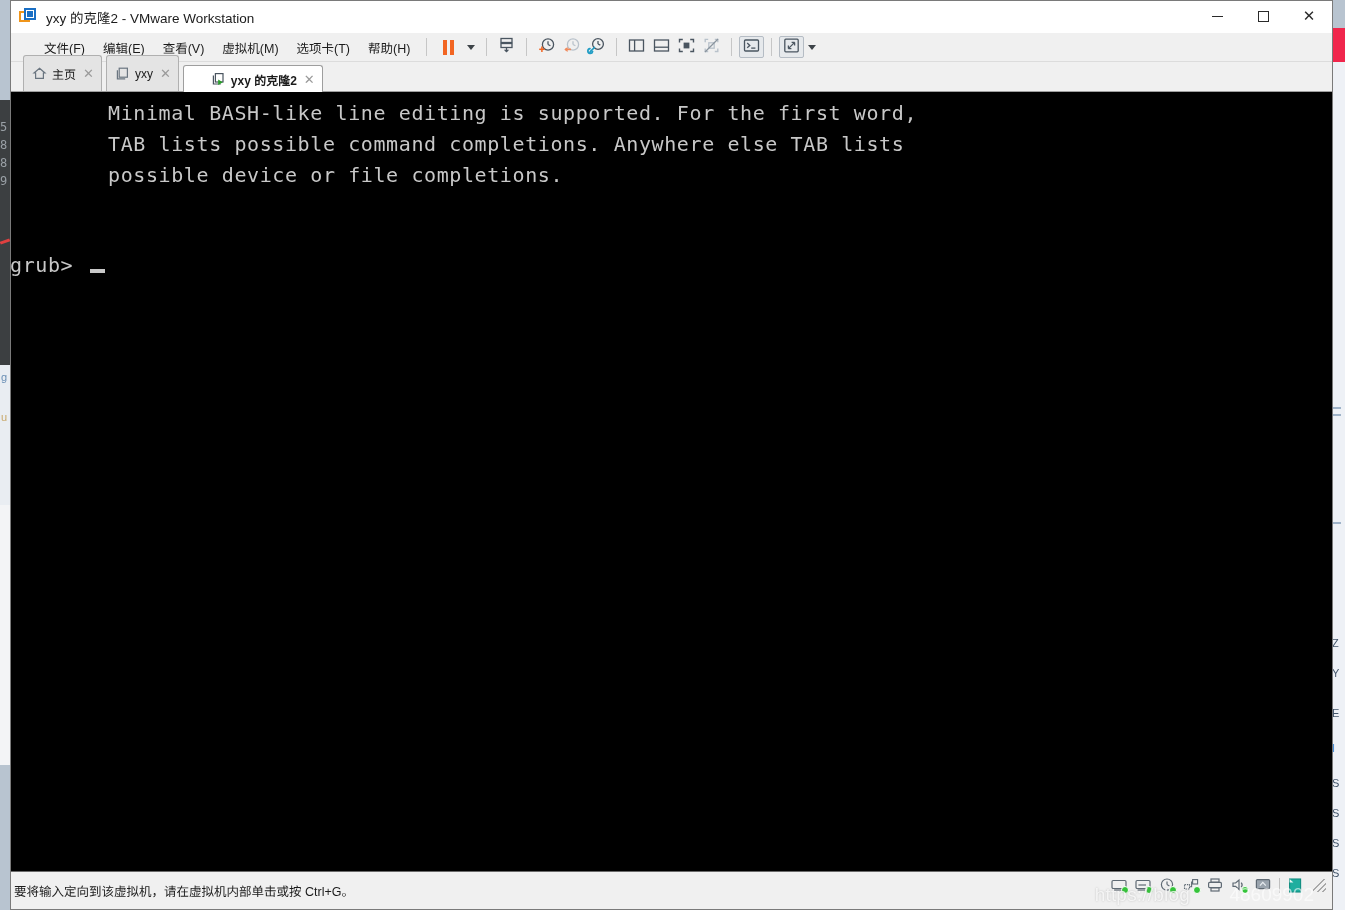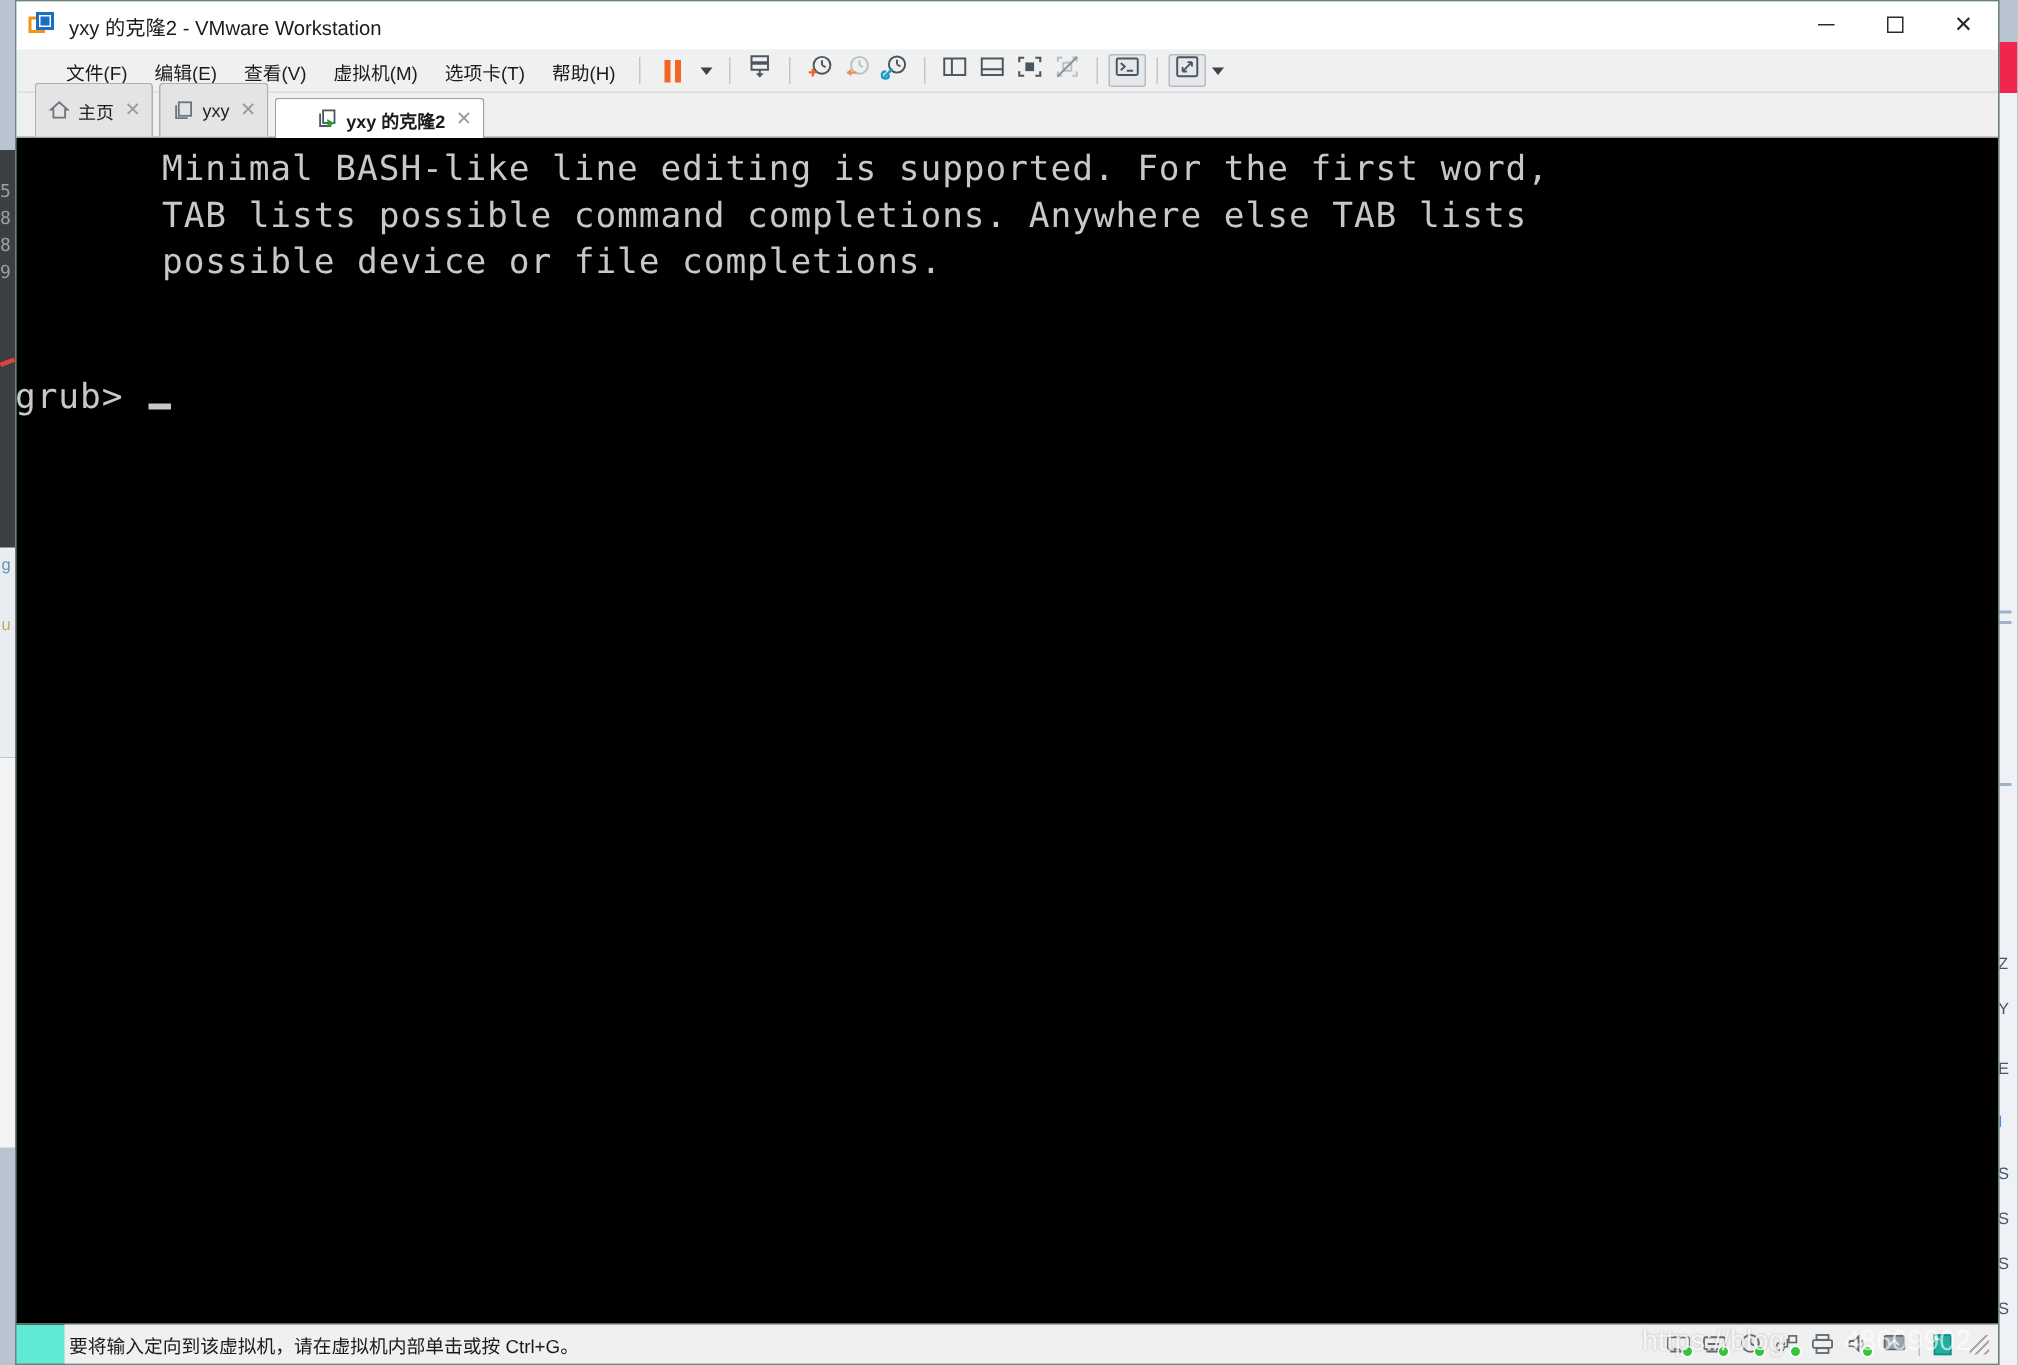--- a/index.html
+++ b/index.html
@@ -93,21 +93,21 @@
     left: 1px;
     width: 9px; height: 2px;
     background: #9fb3c8;
   }
 
   
   .vmware-window {
     position: absolute;
     left: 10px; top: 0px;
     width: 1323px; height: 910px;
-    background: #5eead4;
+    background: #404040;
     border: 1px solid #7a7a7a;
     box-sizing: border-box;
     display: flex;
     flex-direction: column;
   }
 
   
   .titlebar {
     height: 31px;
     min-height: 31px;
@@ -289,21 +289,21 @@
     position: relative;
     overflow: hidden;
     border-bottom: 1px solid #6a6a6a;
   }
   .grub-console {
     position: absolute;
     left: 0; top: 0;
     width: 100%; height: 100%;
     color: #c8c8c8;
     font-family: "DejaVu Sans Mono", "Liberation Mono", monospace;
-    font-size: 23px;
+    font-size: 20px;
     line-height: 31px;
     letter-spacing: 0.6px;
     white-space: pre;
   }
   .grub-para {
     position: absolute;
     left: 97px; top: 6px;
   }
   .grub-prompt {
     position: absolute;
@@ -314,29 +314,28 @@
   .grub-cursor {
     display: inline-block;
     width: 15px; height: 4px;
     background: #c8c8c8;
     margin-left: 17px;
     margin-top: 11px;
   }
 
   
   .statusbar {
-    height: 26px;
+    height: 37px;
     min-height: 26px;
     background: #f0f0f0;
     display: flex;
     align-items: center;
     position: relative;
     padding-left: 3px;
     box-sizing: border-box;
-    margin-left: 32px;
   }
   .status-text {
     font-size: 12.5px;
     color: #1b1b1b;
     white-space: nowrap;
     font-family: "Liberation Sans", sans-serif;
   }
   .status-icons {
     position: absolute;
     right: 6px; top: 0;

